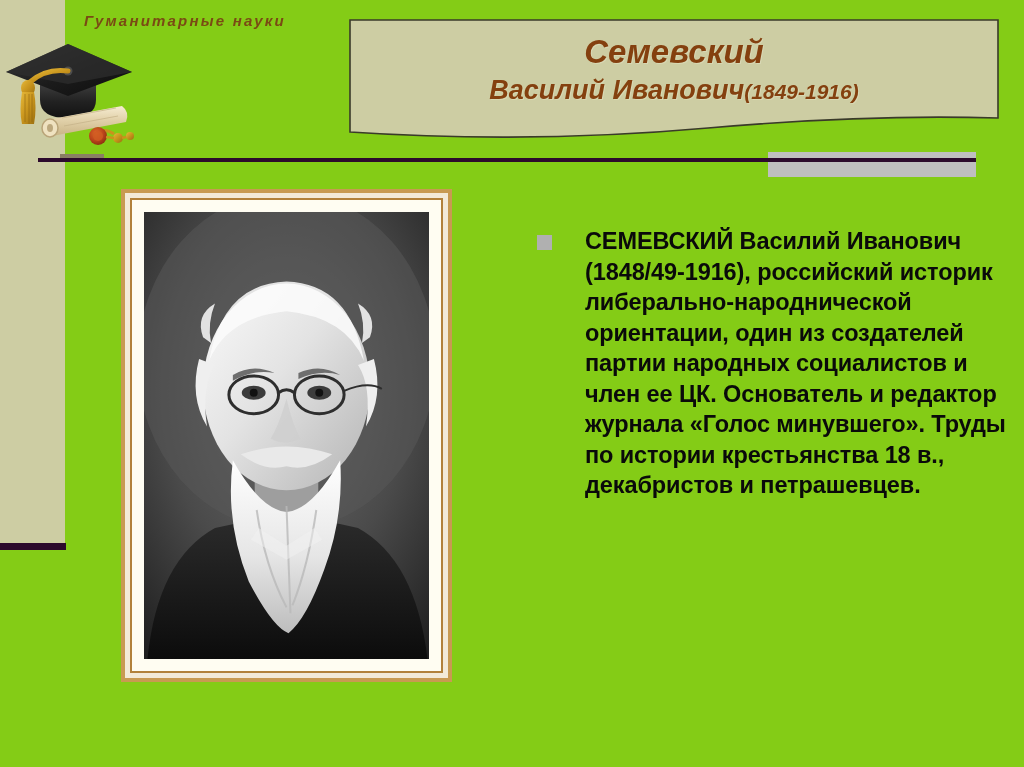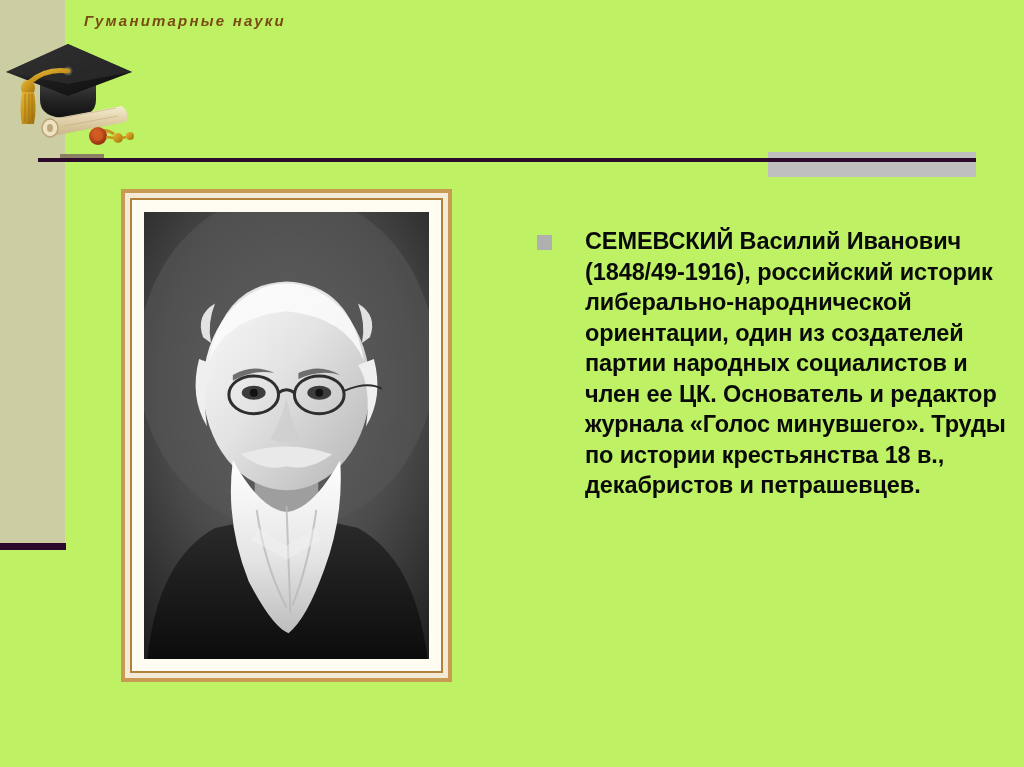--- a/index.html
+++ b/index.html
@@ -12,21 +12,21 @@
     height: 767px;
     overflow: hidden;
     background: #fdfbdf;
     font-family: "Liberation Sans", sans-serif;
   }
 
   #slide {
     position: relative;
     width: 1024px;
     height: 767px;
-    background: #bef264;
+    background: #84cc16;
   }
 
   
   .side-band {
     position: absolute;
     left: 0;
     top: 0;
     width: 65px;
     height: 543px;
     background: #cdcda3;
@@ -257,20 +257,31 @@
 
       <path d="M96 94 Q104 90 112 96" stroke="#c8941c" stroke-width="3" fill="none"></path>
       <circle cx="96" cy="98" r="9" fill="url(#sealG)"></circle>
       <circle cx="96" cy="98" r="5" fill="#cf5b22" opacity="0.8"></circle>
       <circle cx="116" cy="100" r="5" fill="url(#tasselG)"></circle>
       <circle cx="128" cy="98" r="4" fill="url(#tasselG)"></circle>
       <path d="M104 99 L112 100 M120 100 L124 99" stroke="#c8941c" stroke-width="2.5"></path>
     </svg>
   </div>
 
+  <div class="title-banner">
+    <svg viewBox="0 0 652 120" preserveAspectRatio="none" xmlns="http://www.w3.org/2000/svg">
+      <path d="M2 2 L650 2 L650 100 Q520 96 360 110 Q180 126 2 114 Z" fill="#cdcda3" stroke="#3a3a2a" stroke-width="1.6"></path>
+    </svg>
+    <div class="title-text">
+      <div class="title-line1">Семевский</div>
+      <div class="title-line2">
+        <span>Василий Иванович</span><span class="title-years">(1849-1916)</span>
+      </div>
+    </div>
+  </div>
 
   <div class="gray-block"></div>
   <div class="header-rule-stub"></div>
   <div class="header-rule"></div>
 
   <div class="portrait-frame">
     <div class="portrait-frame-inner">
       <div class="portrait-photo">
         <svg viewBox="0 0 300 450" preserveAspectRatio="xMidYMid slice" xmlns="http://www.w3.org/2000/svg">
           <defs>

